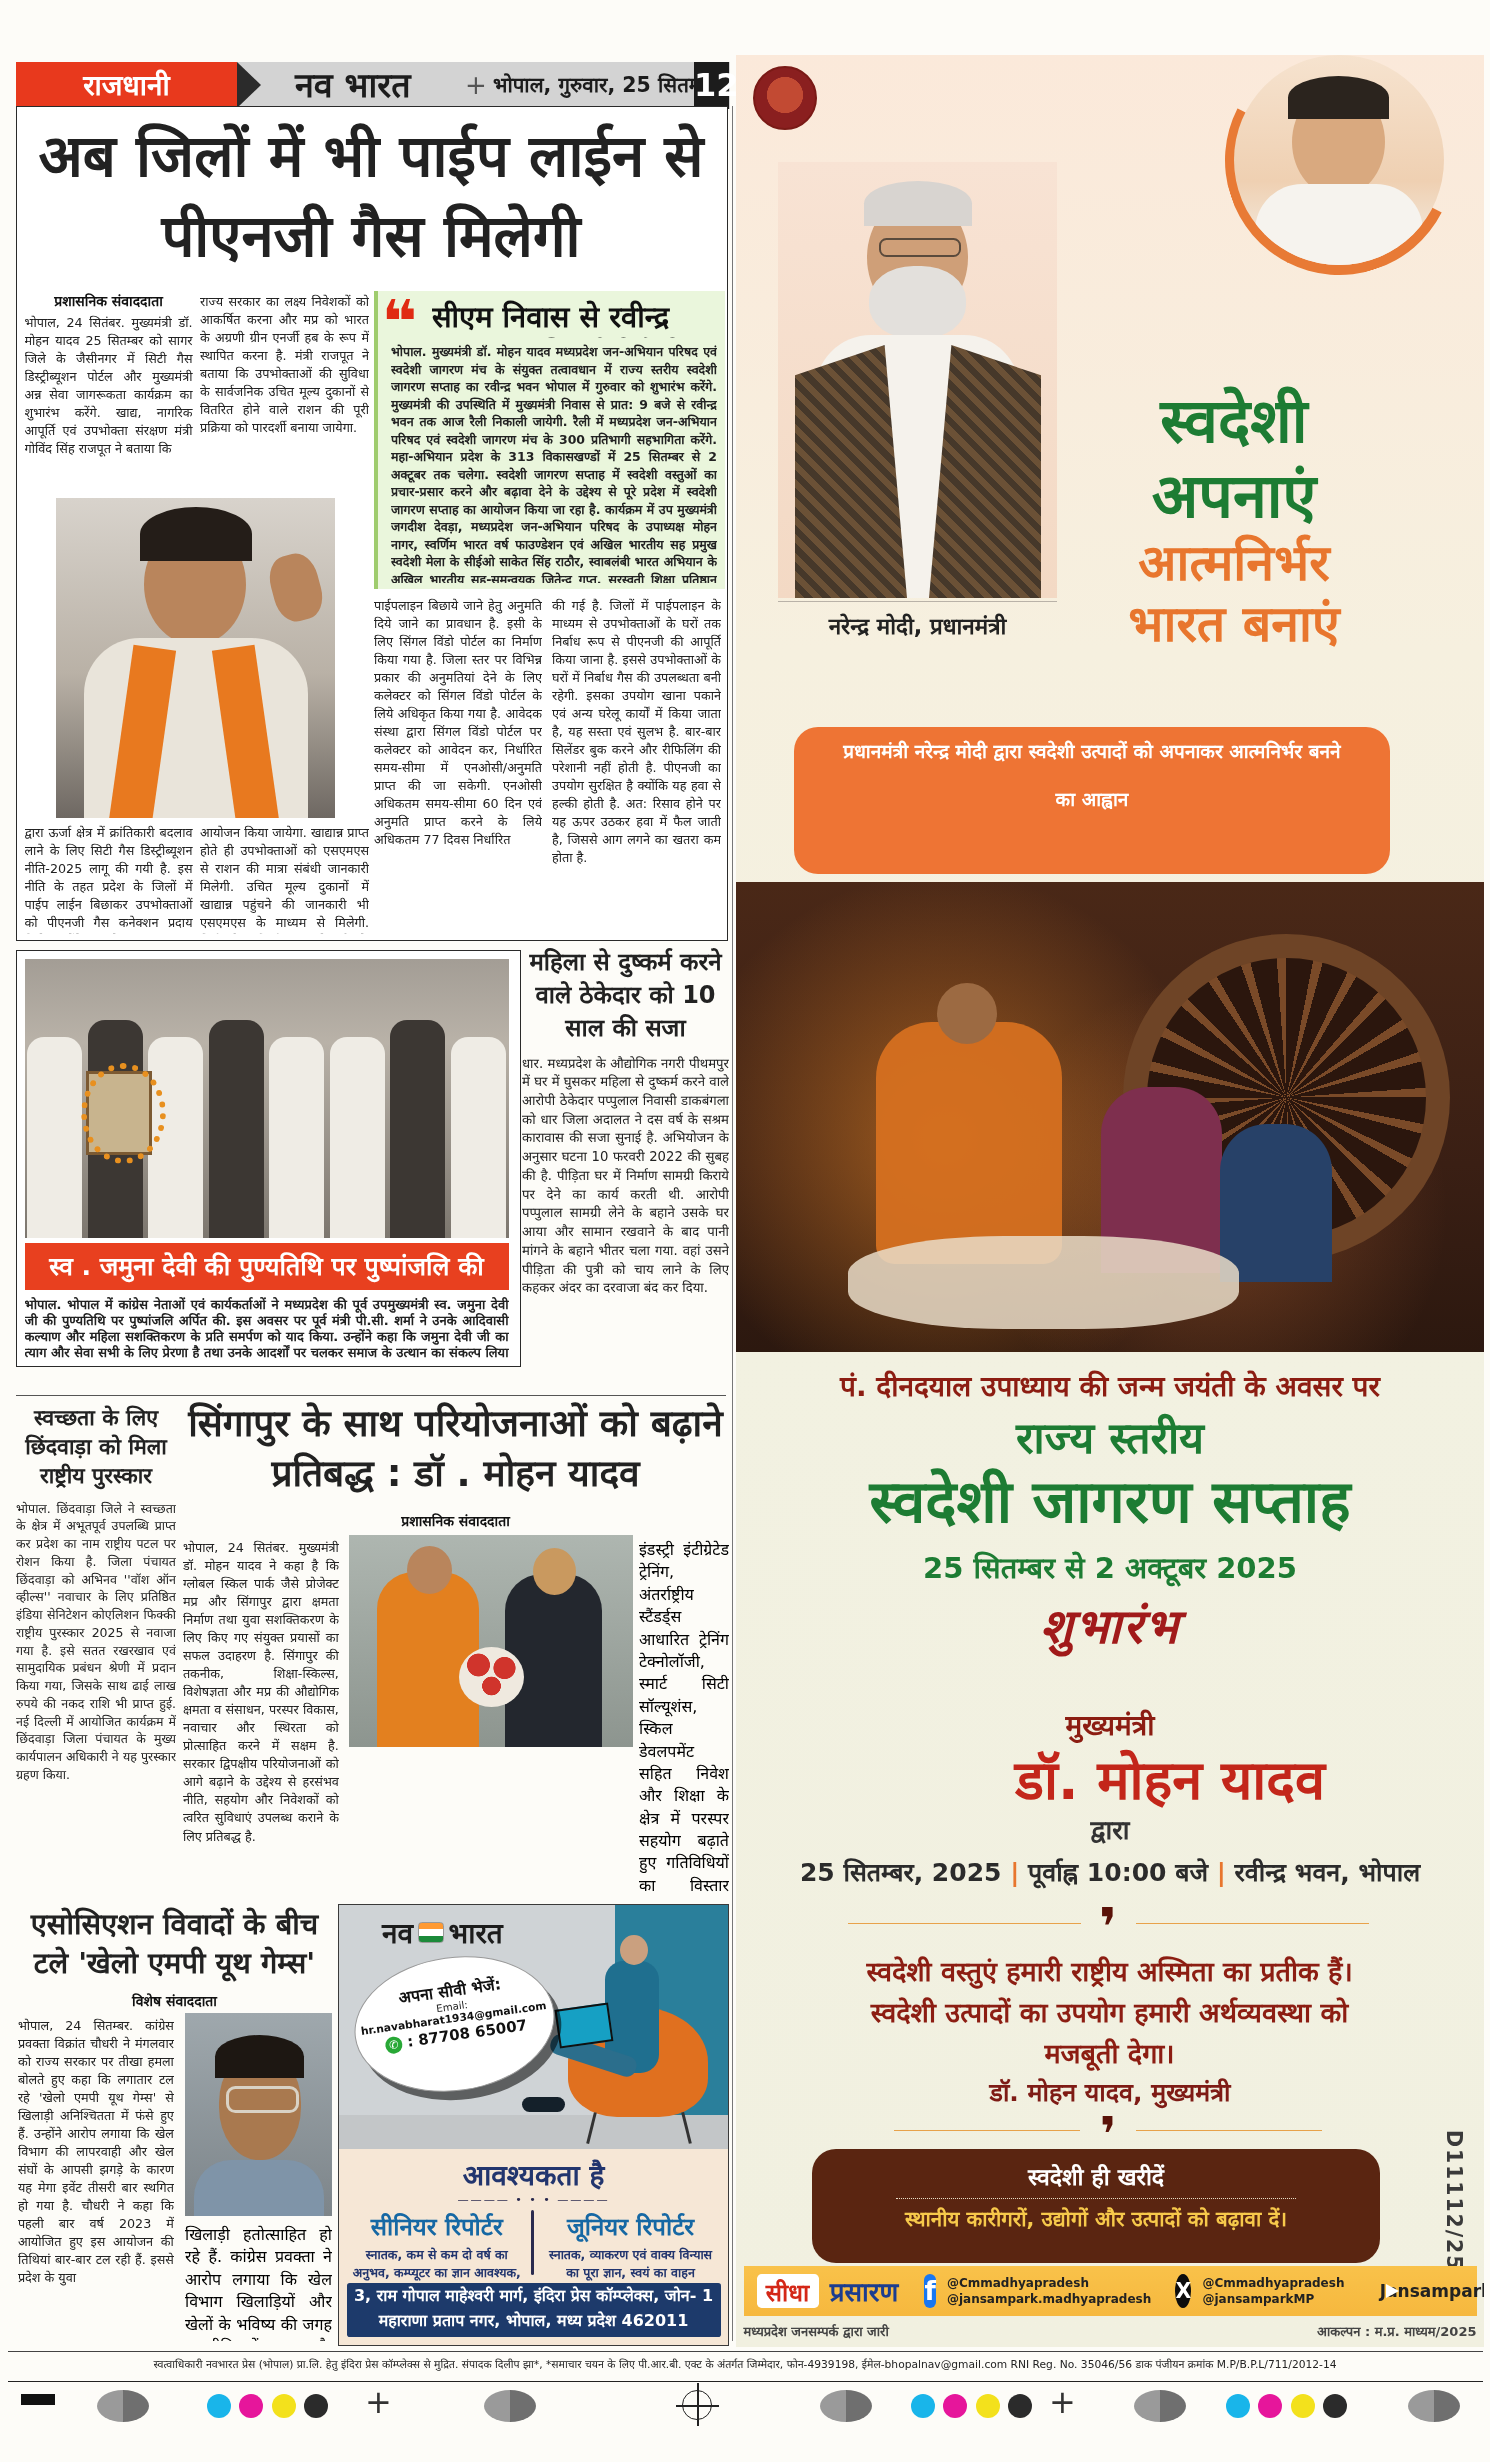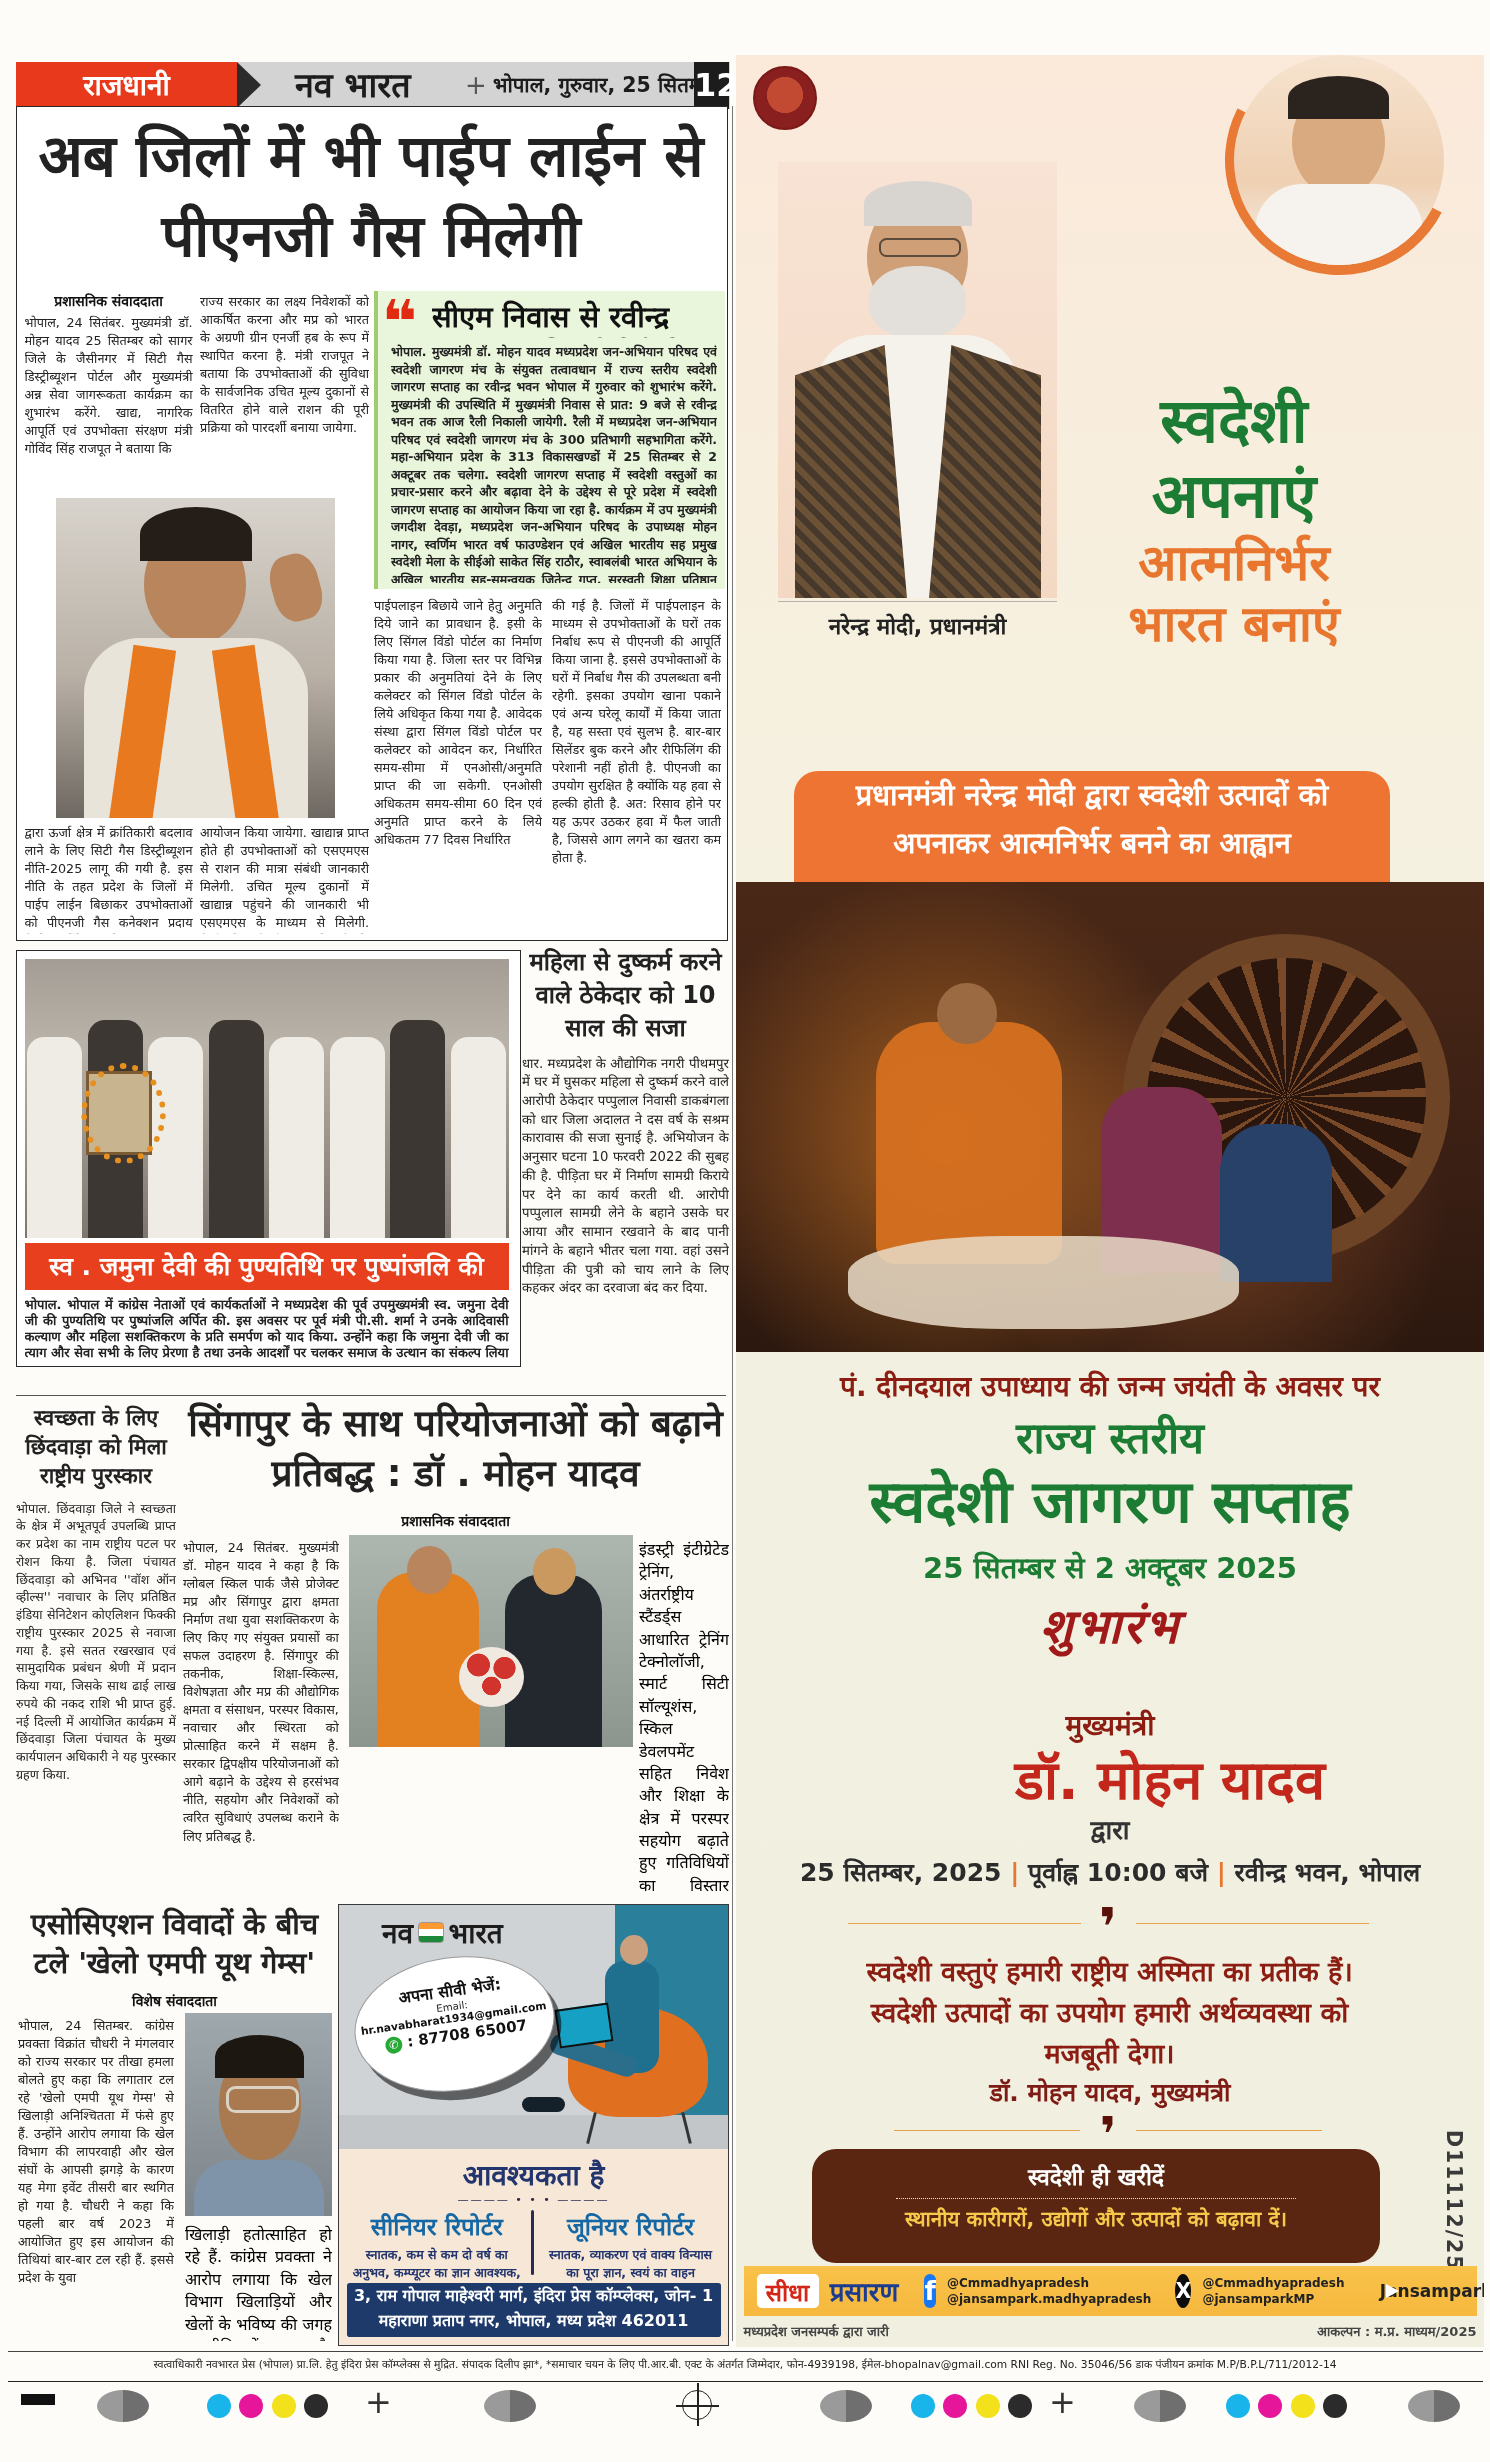--- a/index.html
+++ b/index.html
@@ -56,21 +56,21 @@
          box-shadow:5.6px 9.3px 0 rgba(0,0,0,.55);}
   .wa-dot{display:inline-block;width:17px;height:17px;border-radius:50%;background:#28a836;color:#fff;
           font-size:11.2px;line-height:17px;text-align:center;font-weight:bold;}
 
   
   .ad{background:linear-gradient(180deg,#fbe9da 0%,#f6f0df 26%,#f2f1e1 55%,#f1f0e0 100%);}
   .ad-green{color:#1d7c33;}
   .ad-orange{color:#e8762e;}
   .ad-maroon{color:#8c1d12;}
   .ad-red{color:#c3261a;}
-  .banner{background:#ee7434;border-radius:24px;color:#fff;font-weight:bold;font-size:29px;line-height:48px;margin-top:44px;}
+  .banner{background:#ee7434;border-radius:24px;color:#fff;font-weight:bold;font-size:19px;line-height:48px;}
   .emblem{width:60px;height:60px;border-radius:50%;background:radial-gradient(circle at 50% 45%,#c24a33 0 40%,#8a1f1f 41% 100%);
           border:2.8px solid #7a1a16;}
   .dd-wrap{width:210px;height:210px;border-radius:50%;}
   .dd-ring{position:absolute;inset:-9.3px;border-radius:50%;border:11.2px solid transparent;
            border-bottom-color:#e87a35;border-left-color:#e87a35;transform:rotate(-18deg);}
   .dd-face{position:absolute;inset:0;border-radius:50%;overflow:hidden;background:linear-gradient(180deg,#f6e3cf 0%,#efd0b2 60%,#f4f1ea 100%);}
   .market{background:
       radial-gradient(circle at 28% 55%, rgba(240,140,40,.55), transparent 45%),
       radial-gradient(circle at 64% 70%, rgba(220,120,60,.35), transparent 40%),
       linear-gradient(180deg,#4a2817 0%,#3a1f14 60%,#2c180f 100%);}

